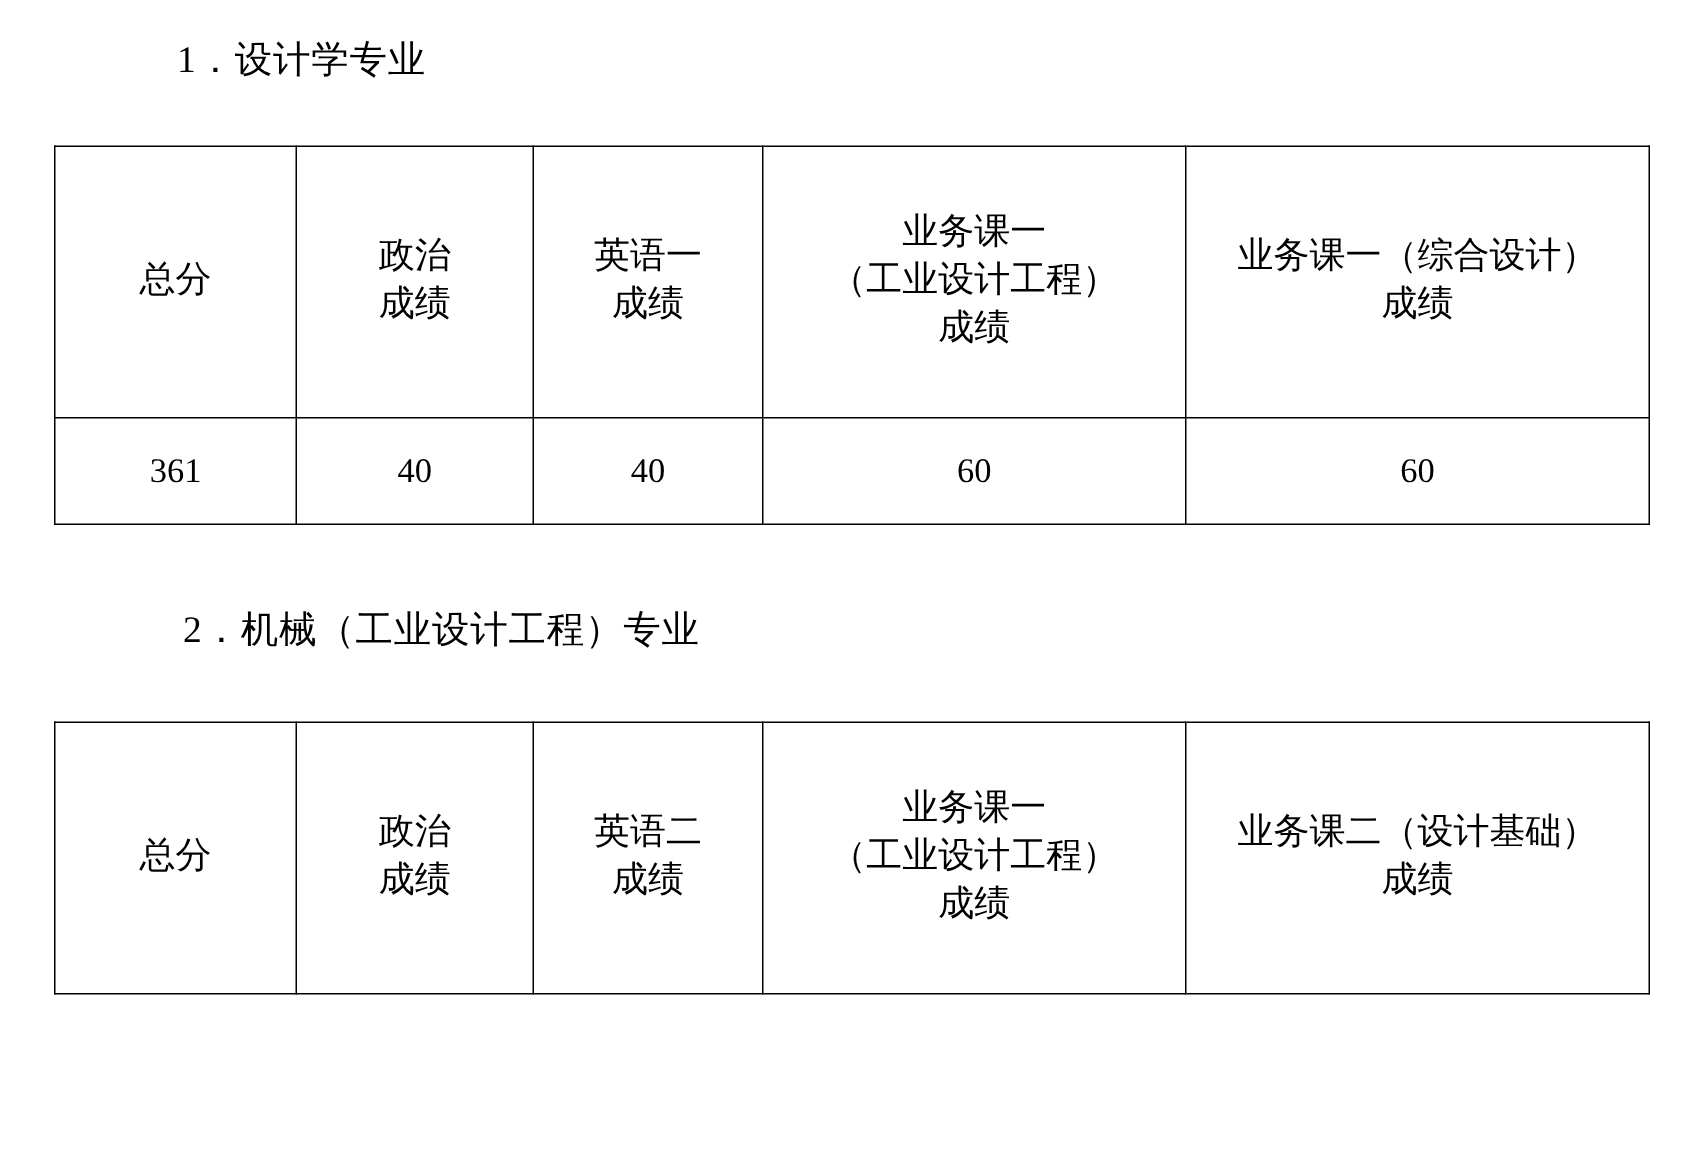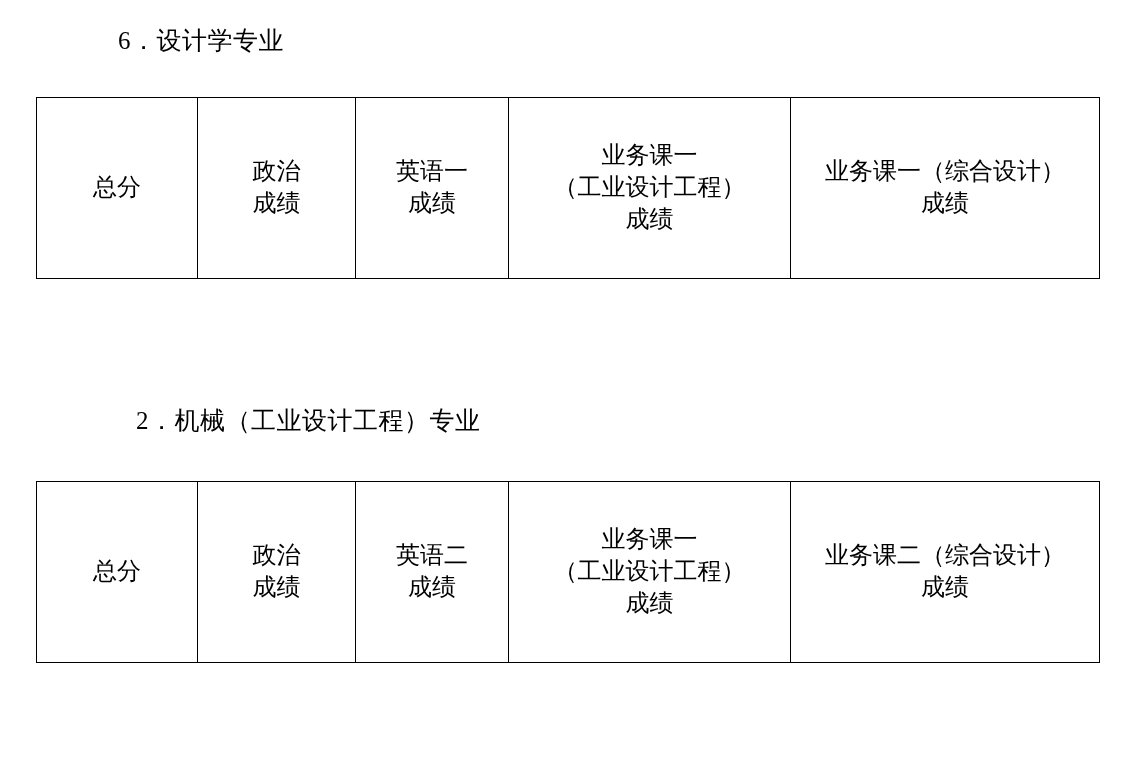--- a/index.html
+++ b/index.html
@@ -27,21 +27,21 @@
     font-weight: normal;
     letter-spacing: 0.5px;
   }
   .heading-1 {
     position: absolute;
     left: 118px;
     top: 28px;
   }
   .heading-2 {
     position: absolute;
-    left: 136px;
+    left: 122px;
     top: 408px;
   }
   table.score-table {
     position: absolute;
     border-collapse: collapse;
     table-layout: fixed;
     width: 1058px;
     left: 36px;
   }
   table.table-1 { top: 97px; }
@@ -70,21 +70,21 @@
   }
   .cell-lines span {
     display: block;
   }
 </style>
 </head>
 <body>
 
 <div class="page">
 
-  <div class="section-heading heading-1">6．设计学专业</div>
+  <div class="section-heading heading-1">1．设计学专业</div>
 
   <table class="score-table table-1">
     <tbody>
       <tr class="header-row">
         <td class="col-total">
           <div class="cell-lines">
             <span>总分</span>
           </div>
         </td>
         <td class="col-politics">
@@ -106,20 +106,27 @@
             <span>成绩</span>
           </div>
         </td>
         <td class="col-course2">
           <div class="cell-lines">
             <span>业务课一（综合设计）</span>
             <span>成绩</span>
           </div>
         </td>
       </tr>
+      <tr class="value-row">
+        <td class="col-total">361</td>
+        <td class="col-politics">40</td>
+        <td class="col-english">40</td>
+        <td class="col-course1">60</td>
+        <td class="col-course2">60</td>
+      </tr>
     </tbody>
   </table>
 
   <div class="section-heading heading-2">2．机械（工业设计工程）专业</div>
 
   <table class="score-table table-2">
     <tbody>
       <tr class="header-row">
         <td class="col-total">
           <div class="cell-lines">
@@ -140,21 +147,21 @@
         </td>
         <td class="col-course1">
           <div class="cell-lines">
             <span>业务课一</span>
             <span>（工业设计工程）</span>
             <span>成绩</span>
           </div>
         </td>
         <td class="col-course2">
           <div class="cell-lines">
-            <span>业务课二（综合设计）</span>
+            <span>业务课二（设计基础）</span>
             <span>成绩</span>
           </div>
         </td>
       </tr>
     </tbody>
   </table>
 
 </div>
 
 </body></html>

